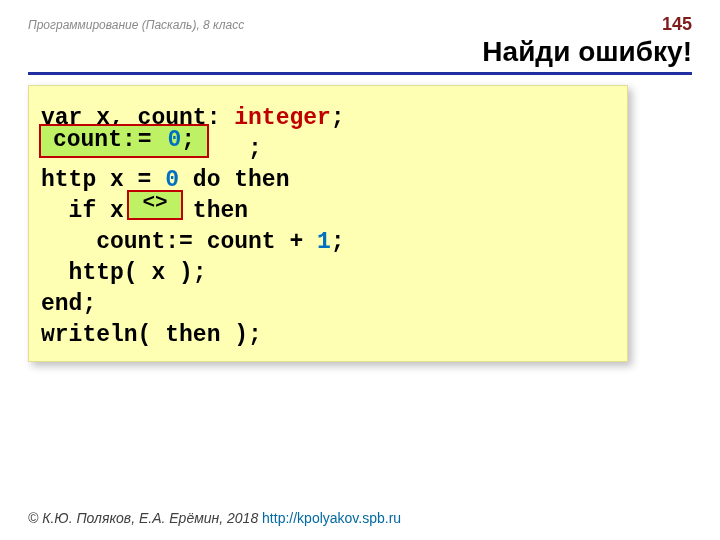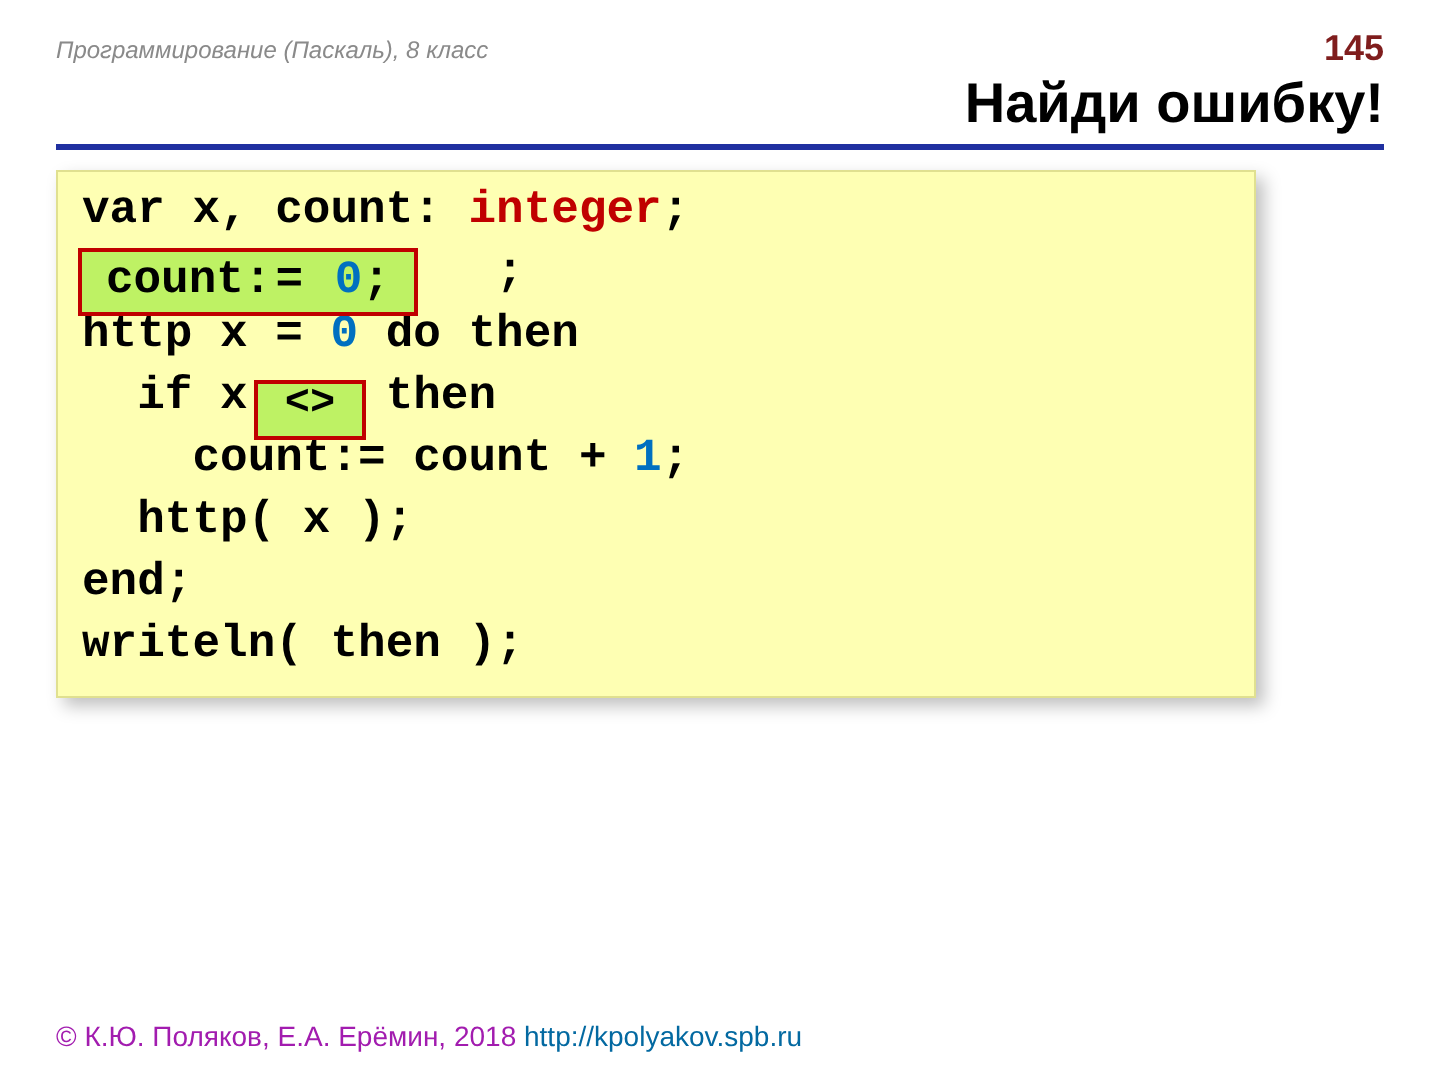--- a/index.html
+++ b/index.html
@@ -5,36 +5,36 @@
   * { margin:0; padding:0; box-sizing:border-box; }
   html,body { width:720px; height:540px; font-family:Arial,Helvetica,sans-serif; background:#fff; color:#000; }
   .slide { position:relative; width:720px; height:540px; padding:18px 28px; }
   .header-label { font-style:italic; color:#8a8a8a; font-size:12px; }
   .page-num { position:absolute; top:14px; right:28px; font-weight:bold; font-size:18px; color:#7f1d1d; }
   .title { font-weight:bold; font-size:28px; margin-top:4px; padding-bottom:4px; border-bottom:3px solid #2030a0;text-align:right; }
   .codebox {
     margin-top:10px; background:#feffb3; border:1px solid #e0e090;
     box-shadow:4px 4px 8px rgba(0,0,0,0.25);
     font-family:"Courier New",monospace; font-weight:bold; font-size:23px;
-    line-height:31px; padding:4px 12px 10px; position:relative; width:600px;
+    line-height:31px; padding:17px 12px 10px; position:relative; width:600px;
   }
   .patch {
     position:absolute; background:#bef264; border:2px solid #C00000;
     font-family:"Courier New",monospace; font-weight:bold;
     display:inline-flex; align-items:flex-end; justify-content:center;
     box-shadow:0 0 0 rgba(0,0,0,0); z-index:2;
   }
   .patch1 { top:38px; left:10px; width:170px; height:34px; font-size:23px; }
   .patch1 .eq { color:#000; }
   .patch1 .zero { color:#0070C0; }
   .patch2 { top:104px; left:98px; width:56px; height:30px; font-size:21px; }
   .kw-type { color:#C00000; }
   .num { color:#0070C0; }
   .footer { position:absolute; left:28px; bottom:14px; font-size:14px; }
-  .copyright { color:#a21caf;text-align:right; }
+  .copyright { font-style:italic; color:#404040;text-align:right; }
   .url { color:#0369a1; }
 </style>
 </head>
 <body>
 
 <div class="slide">
   <div class="header-label">Программирование (Паскаль), 8 класс</div>
   <div class="page-num">145</div>
   <div class="title">Найди ошибку!</div>
 

